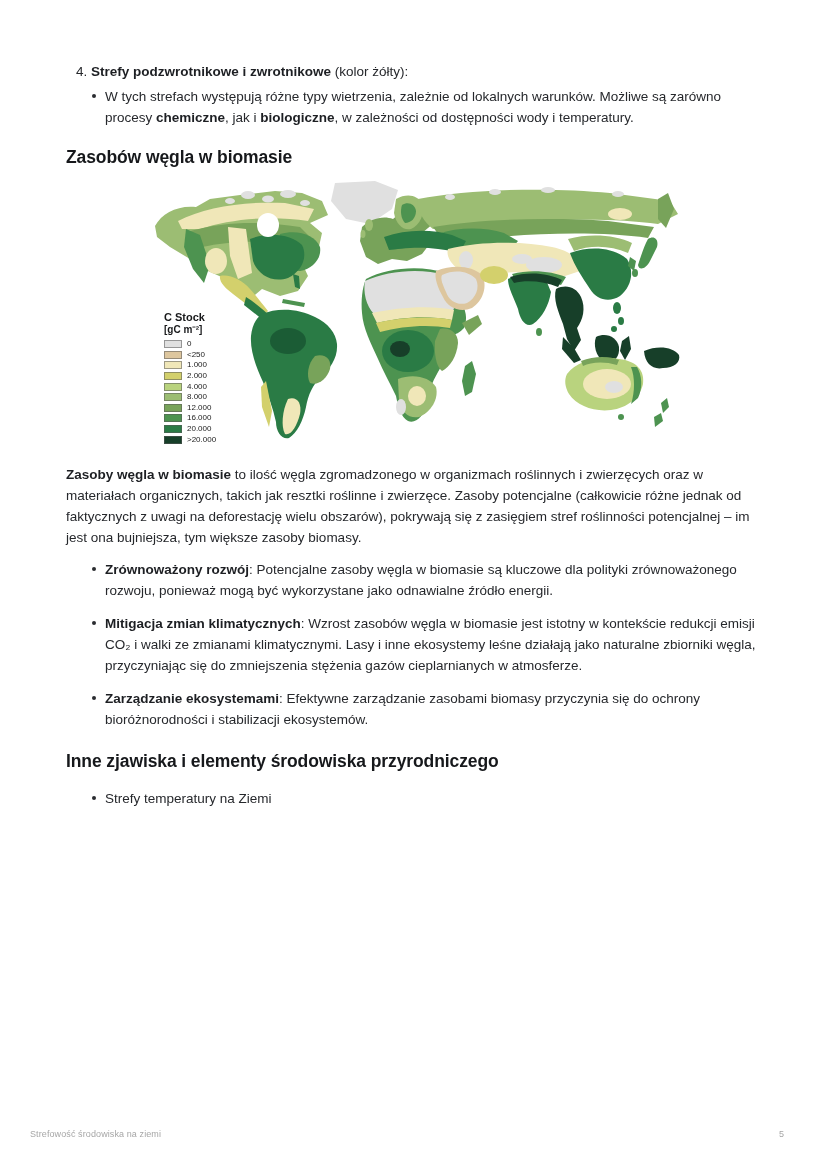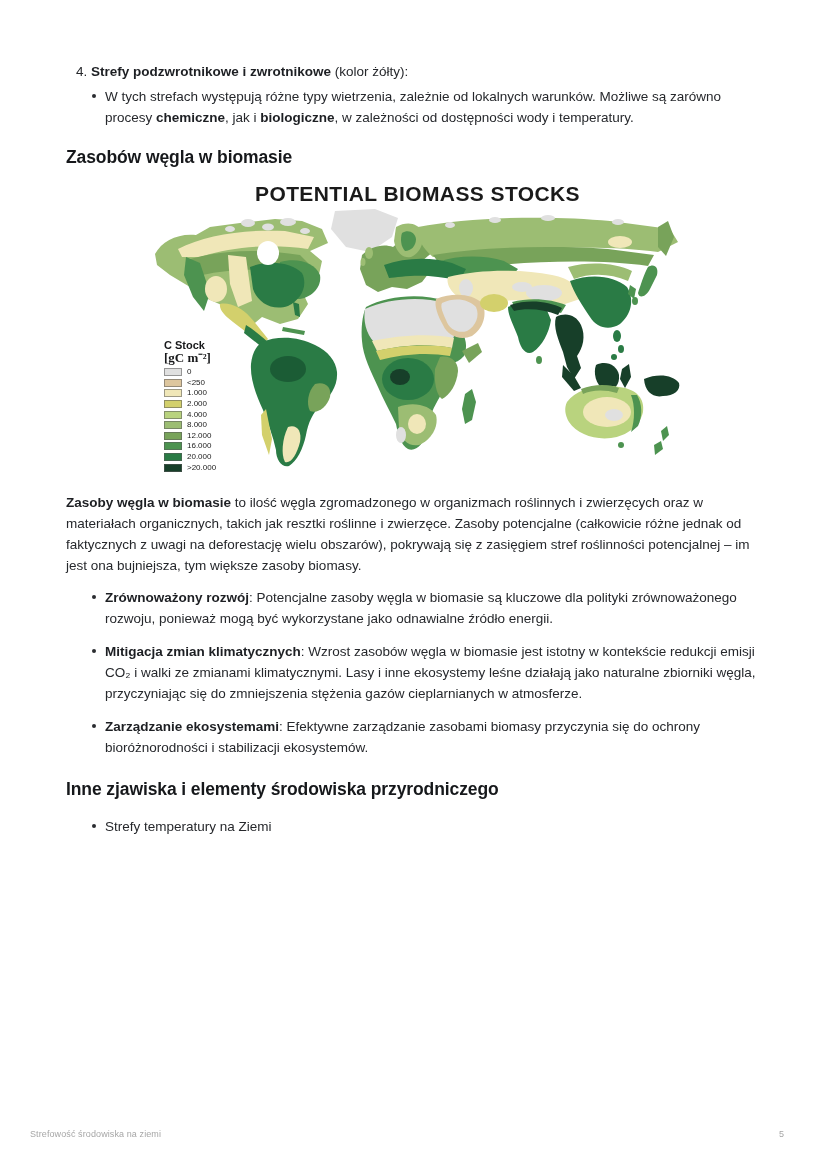--- a/index.html
+++ b/index.html
@@ -35,21 +35,21 @@
   .map-fig { width:535px; margin:13px 0 0 84px; }
   .map-title {
     text-align:center; font-size:21px; line-height:26px; font-weight:700;
     color:#1a1a1a; letter-spacing:0.4px;
   }
   .map-canvas { position:relative; width:535px; height:265px; margin-top:2px; }
   .map-canvas svg { position:absolute; left:0; top:0; }
 
   .legend { position:absolute; left:14px; top:108px; width:90px; }
   .legend-title { font-size:11px; font-weight:700; color:#17181a; line-height:13px;margin-top:22px; }
-  .legend-unit { font-size:13px; font-weight:700; color:#17181a; line-height:12px; margin-bottom:3px;font-family:Liberation Serif, serif; }
+  .legend-unit { font-size:10px; font-weight:700; color:#17181a; line-height:12px; margin-bottom:3px; }
   .legend-row { display:flex; align-items:center; height:10.6px; }
   .legend-swatch {
     width:18px; height:8px; border:1px solid rgba(90,90,90,0.55); margin-right:5px; flex:none;
   }
   .legend-label { font-size:8px; color:#222; line-height:8px; }
 
   .para { margin-top:18px; }
   .subhead { margin-top:8px; font-weight:700; color:#1d1f23; }
   .benefit-list { margin-top:11px; }
   .benefit-list li.bullet { margin-bottom:12px; }
@@ -75,21 +75,20 @@
     <ul class="nested-list">
       <li class="bullet">
         <span class="dot"></span>
         <span><span>W tych strefach występują różne typy wietrzenia, zależnie od lokalnych warunków. Możliwe są zarówno procesy </span><b>chemiczne</b><span>, jak i </span><b>biologiczne</b><span>, w zależności od dostępności wody i temperatury.</span></span>
       </li>
     </ul>
 
     <h2 class="sec-heading h-biomass">Zasobów węgla w biomasie</h2>
 
     <figure class="map-fig">
-      <div class="map-title">POTENTIAL BIOMASS STOCKS</div>
       <div class="map-canvas">
         <svg width="535" height="265" viewBox="0 0 535 265" aria-hidden="true">
 
           <path fill="#9cbd73" d="M5,45 C12,32 28,24 46,26 L60,18 L90,14 L125,10 L152,12 L172,20 L178,34 L160,42 L172,52 L168,70 L152,82 L158,95 L148,110 L130,115 L112,108 L100,118 L88,112 L76,98 L58,90 L40,78 L20,66 L7,56 Z"></path>
           <path fill="#f0e7b8" d="M28,40 C55,26 95,20 135,22 L164,28 L158,40 C120,34 80,38 50,48 L32,48 Z"></path>
           <ellipse fill="#e0e0e0" cx="98" cy="14" rx="7" ry="4"></ellipse>
           <ellipse fill="#e0e0e0" cx="118" cy="18" rx="6" ry="3.5"></ellipse>
           <ellipse fill="#e0e0e0" cx="138" cy="13" rx="8" ry="4"></ellipse>
           <ellipse fill="#e0e0e0" cx="155" cy="22" rx="5" ry="3"></ellipse>
           <ellipse fill="#e0e0e0" cx="80" cy="20" rx="5" ry="3"></ellipse>

